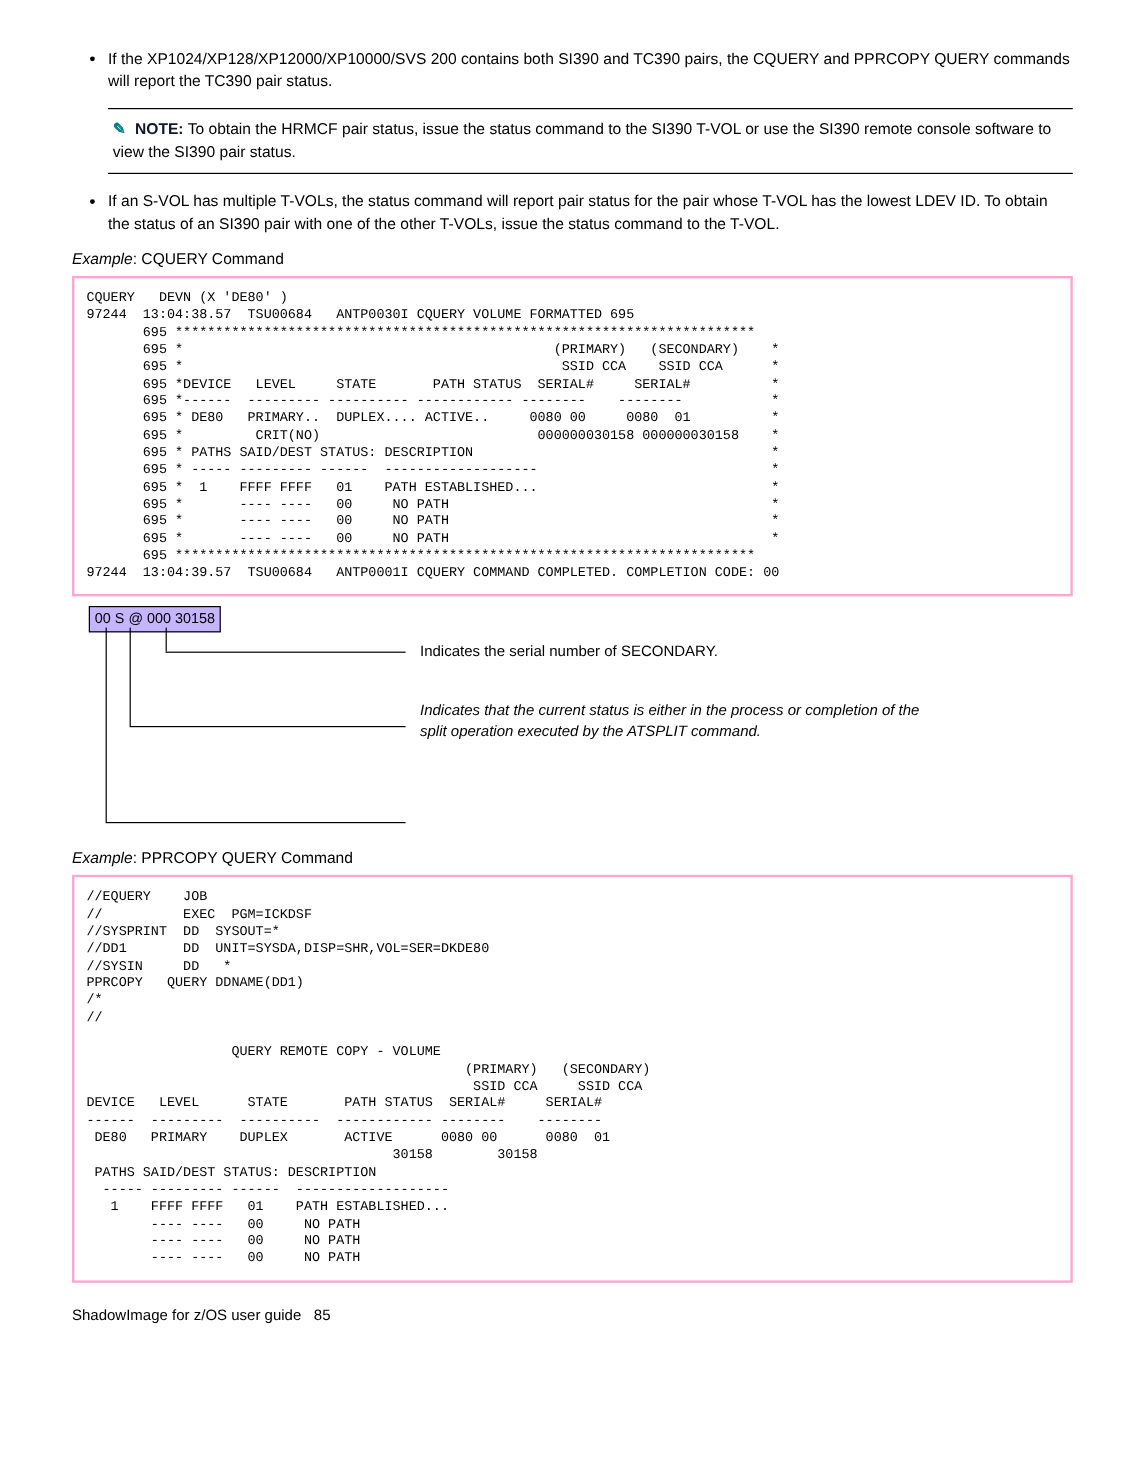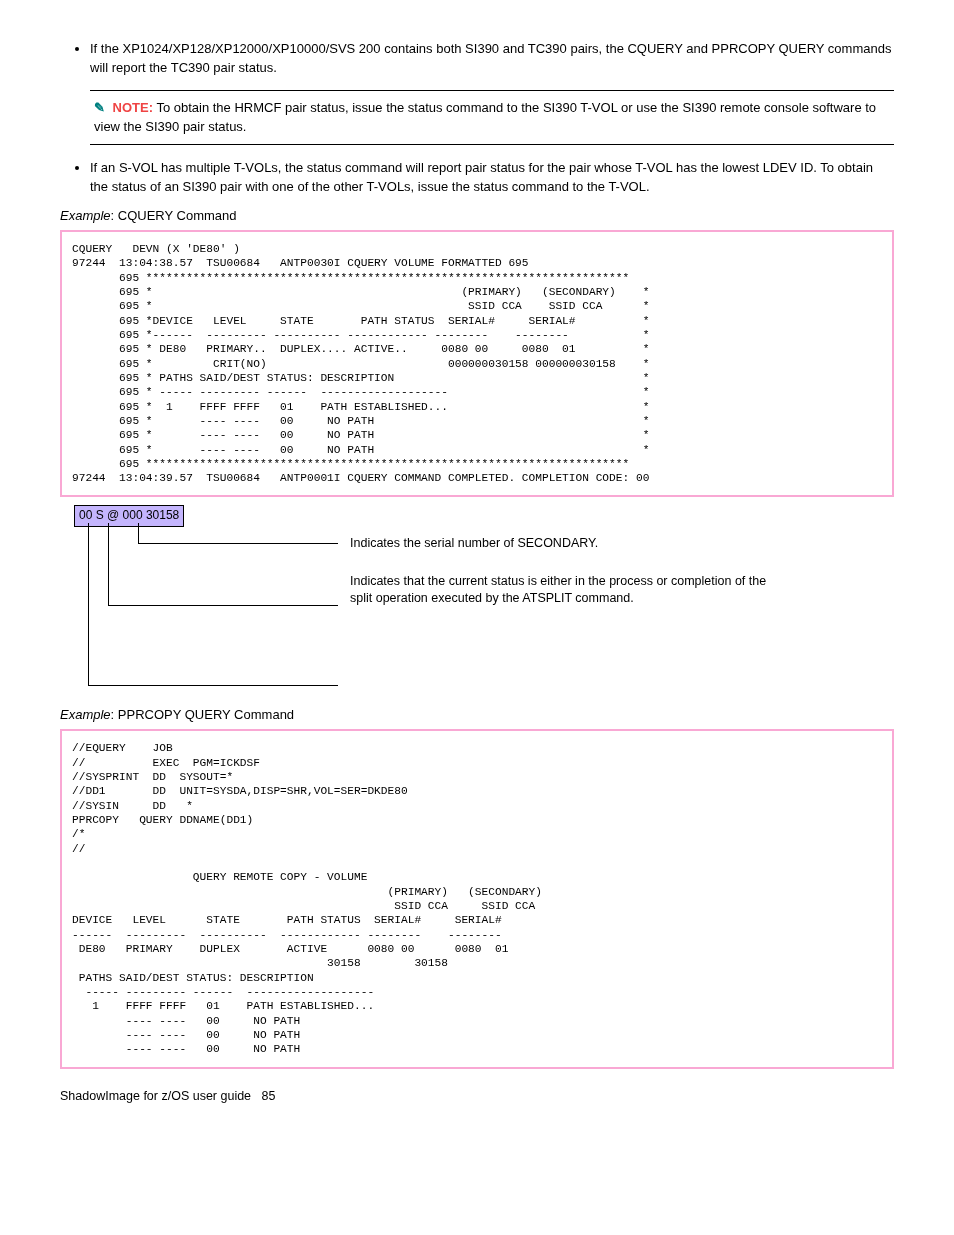--- a/index.html
+++ b/index.html
@@ -24,21 +24,21 @@
     border-bottom: 1px solid #000;
     margin: 12px 0 14px 30px;
     padding: 8px 4px 8px 4px;
   }
   .note-icon {
     color: #008080;
     font-weight: bold;
     margin-right: 4px;
   }
   .note-label {
-    color: #ef4444;
+    color: #0f172a;
     font-weight: bold;
   }
   .example-label {
     font-style: italic;
     margin: 6px 0 4px 0;
   }
   .example-label .normal { font-style: normal; }
   .code-box {
     border: 2px solid #f9a8d4;
     padding: 10px 10px;
@@ -72,21 +72,21 @@
   .legend-line-h2 { position: absolute; left: 48px; top: 100px; width: 230px; height: 1px; background: #000;}
   .legend-line-h3 { position: absolute; left: 28px; top: 180px; width: 250px; height: 1px; background: #000;}
   .legend-text {
     position: absolute;
     left: 290px;
     width: 430px;
     font-size: 12.5px;
     line-height: 1.35;
   }
   .lt1 { top: 30px; }
-  .lt2 { top: 68px; }
+  .lt2 { top: 79px; font-style: italic; }
   .lt3 { top: 172px; }
   .footer {
     text-align: left;
     font-size: 12.5px;
     margin-top: 18px;
   }
 </style>
 </head>
 <body>
 

